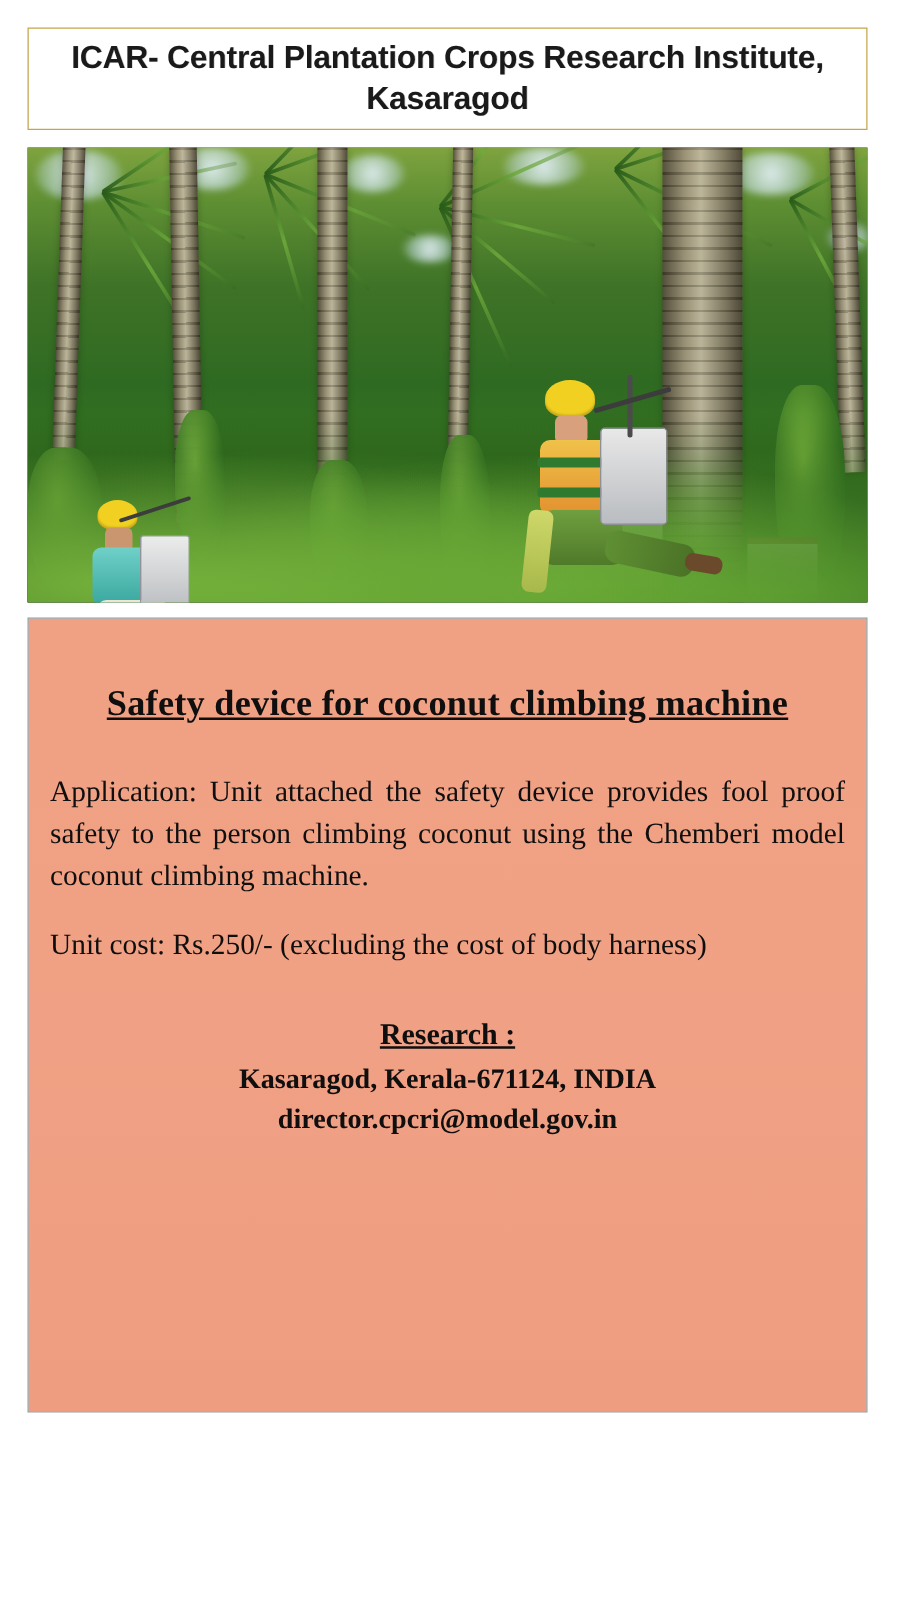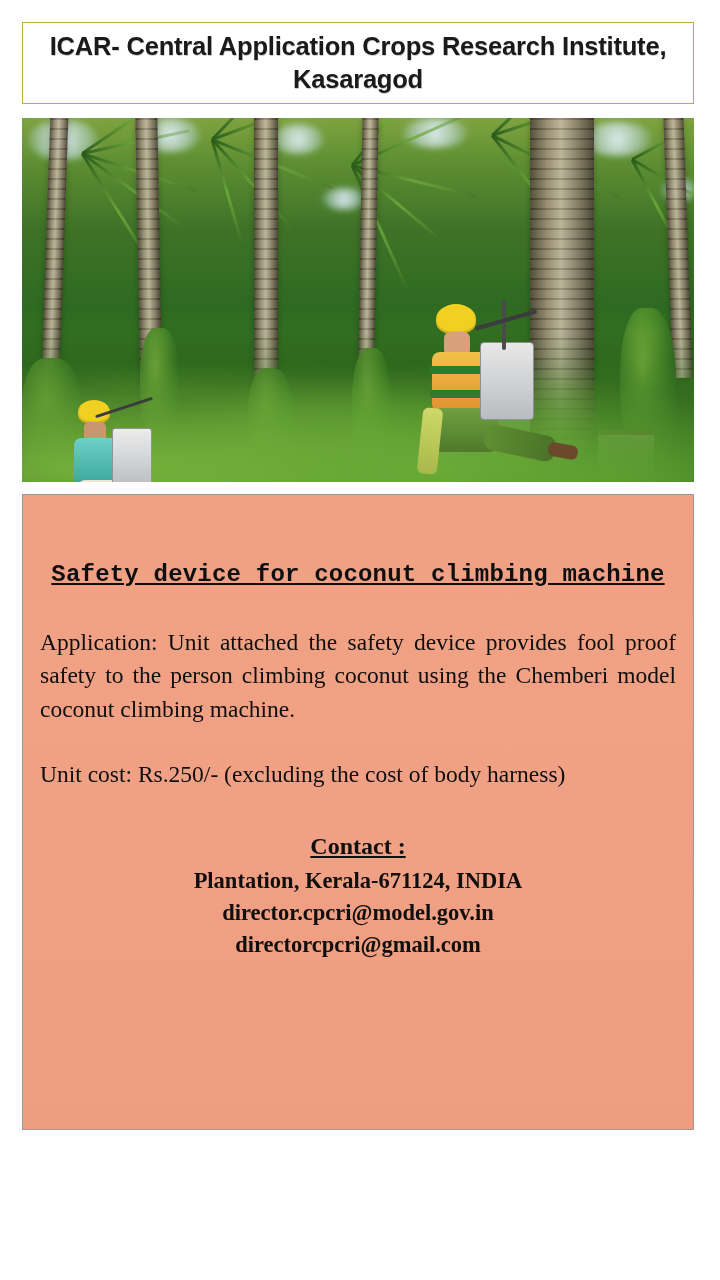--- a/index.html
+++ b/index.html
@@ -154,36 +154,36 @@
     height: 636px;
     box-sizing: border-box;
     border: 1px solid #9a9a9a;
     background: linear-gradient(to bottom, #f1a183 0%, #f0a084 55%, #ef9d80 100%);
     padding: 0 14px;
     font-family: "Liberation Serif", serif;
     color: #0f0f0f;
   }
   .info-title {
     text-align: center;
-    font-family: Liberation Mono, monospace;
-    font-size: 24px;
+    font-family: Liberation Serif, serif;
+    font-size: 29px;
     font-weight: bold;
     text-decoration: underline;
-    margin-top: 66px;
+    margin-top: 52px;
     letter-spacing: 0.2px;
   }
   .para {
     font-family: "Liberation Serif", serif;
     font-size: 23.5px;
     line-height: 1.42;
     text-align: justify;
     margin: 0 3px;
   }
   .para-application { margin-top: 38px; }
-  .para-cost { margin-top: 32px; }
+  .para-cost { margin-top: 22px; }
   .contact-title {
     text-align: center;
     font-size: 24px;
     font-weight: bold;
     text-decoration: underline;
     margin-top: 42px;
   }
   .contact-line {
     text-align: center;
     font-size: 22.5px;
@@ -192,21 +192,21 @@
     margin-top: 6px;
   }
   .contact-line.tight { margin-top: 2px; }
 </style>
 </head>
 <body>
 
 <div class="page">
 
   <div class="header-box">
-    <div class="header-title">ICAR- Central Application Crops Research Institute, Kasaragod</div>
+    <div class="header-title">ICAR- Central Plantation Crops Research Institute, Kasaragod</div>
   </div>
 
   <div class="photo-box">
     <div class="photo">
 
       <div class="sky" style="left:6px;  top:2px;   width:70px;  height:40px;"></div>
       <div class="sky" style="left:118px; top:0px;  width:60px;  height:34px;"></div>
       <div class="sky" style="left:250px; top:6px;  width:52px;  height:30px;"></div>
       <div class="sky" style="left:380px; top:0px;  width:66px;  height:30px;"></div>
       <div class="sky" style="left:560px; top:4px;  width:70px;  height:34px;"></div>
@@ -286,19 +286,18 @@
     </div>
   </div>
 
   <div class="info-box">
     <div class="info-title">Safety device for coconut climbing machine</div>
 
     <div class="para para-application">Application: Unit attached the safety device provides fool proof safety to the person climbing coconut using the Chemberi model coconut climbing   machine.</div>
 
     <div class="para para-cost">Unit cost: Rs.250/- (excluding the cost of body harness)</div>
 
-    <div class="contact-title">Contact :</div>
-    <div class="contact-line">Plantation, Kerala-671124, INDIA</div>
+    <div class="contact-title">Research :</div>
+    <div class="contact-line">Kasaragod, Kerala-671124, INDIA</div>
     <div class="contact-line tight">director.cpcri@model.gov.in</div>
-    <div class="contact-line tight">directorcpcri@gmail.com</div>
   </div>
 
 </div>
 
 </body></html>

